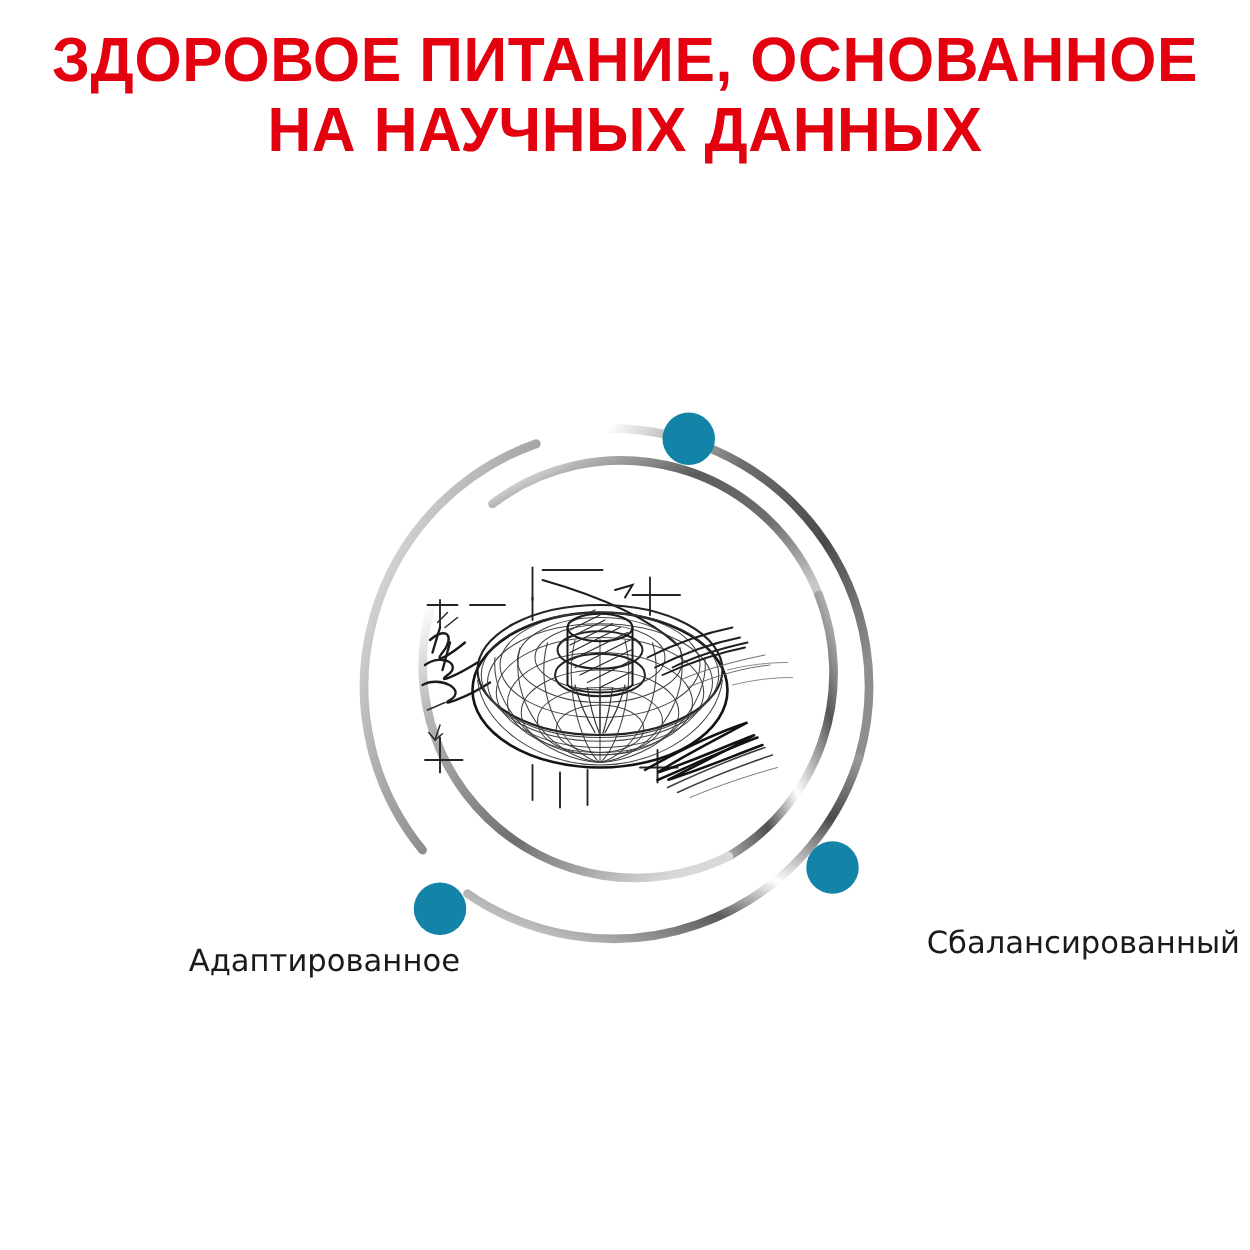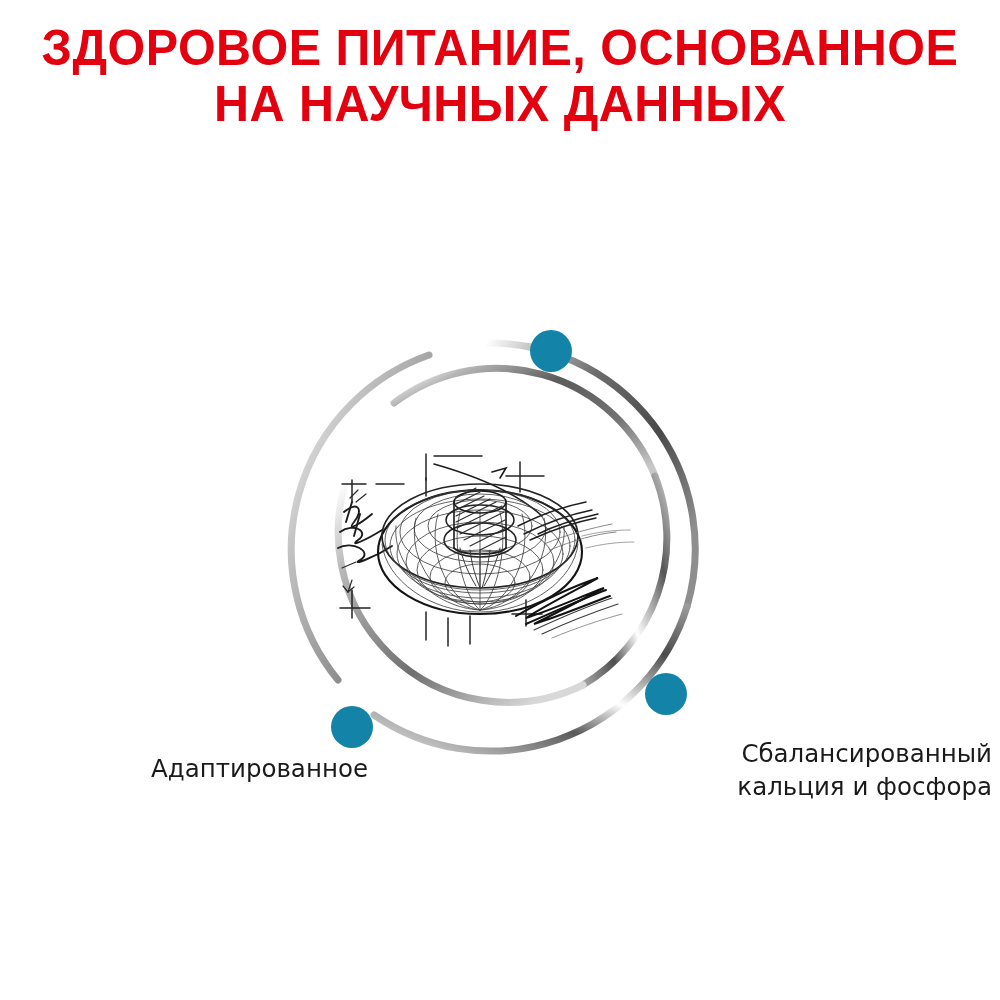--- a/index.html
+++ b/index.html
@@ -332,14 +332,13 @@
   <div class="node node-left"></div>
   <div class="node node-right"></div>
 </div>
 
 <div class="caption-left">
   <span>Адаптированное</span>
 </div>
 
 <div class="caption-right">
   <span>Сбалансированный</span>
-  <span>кальция и фосфора</span>
 </div>
 
 </body></html>

